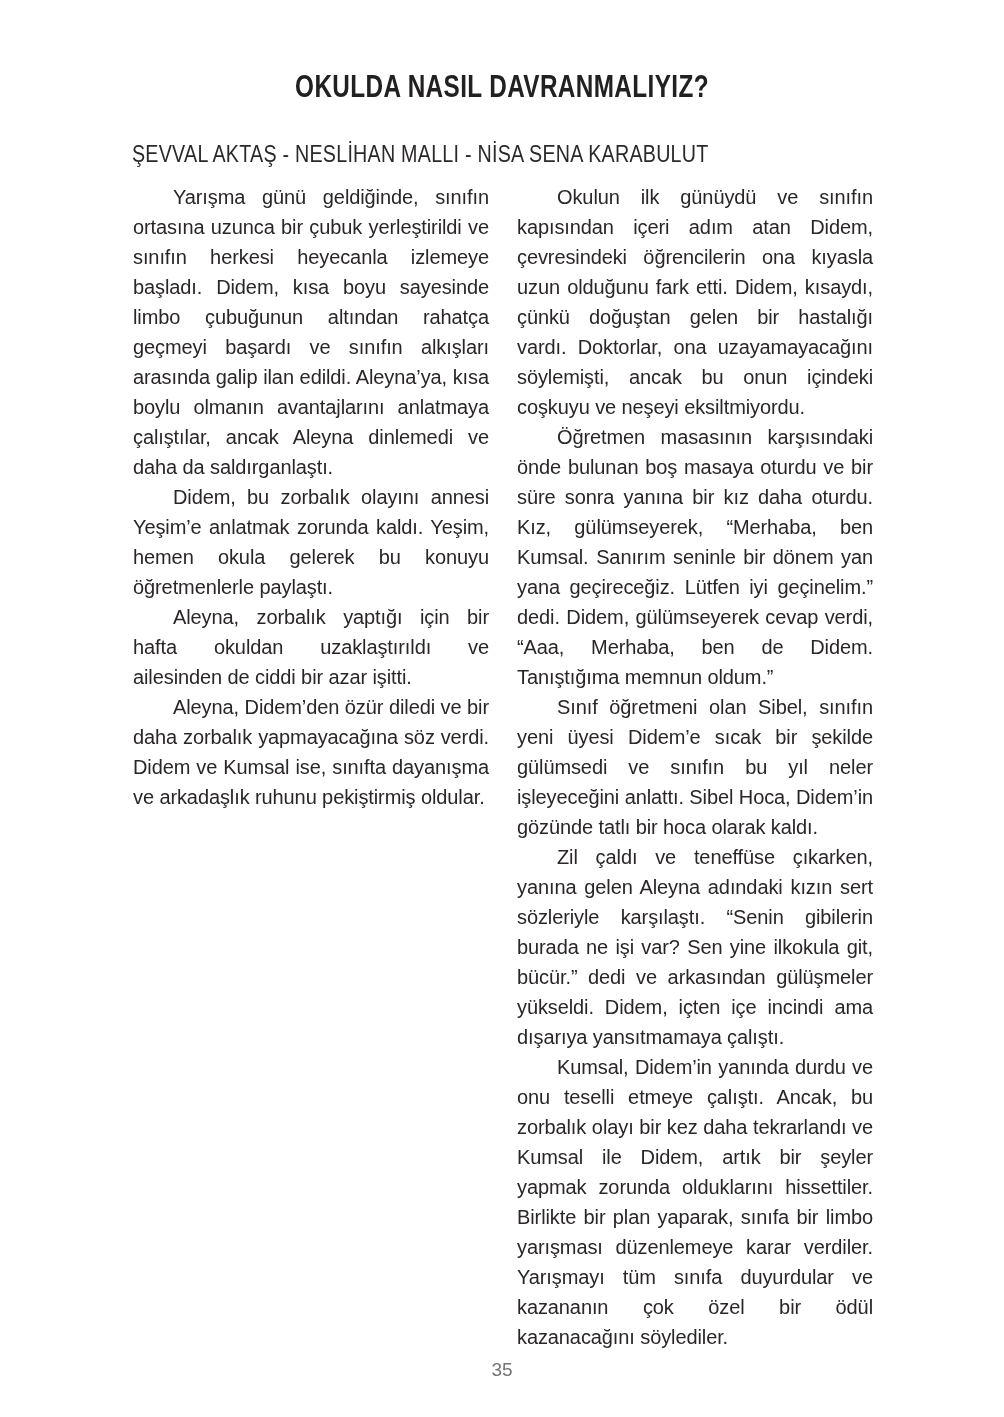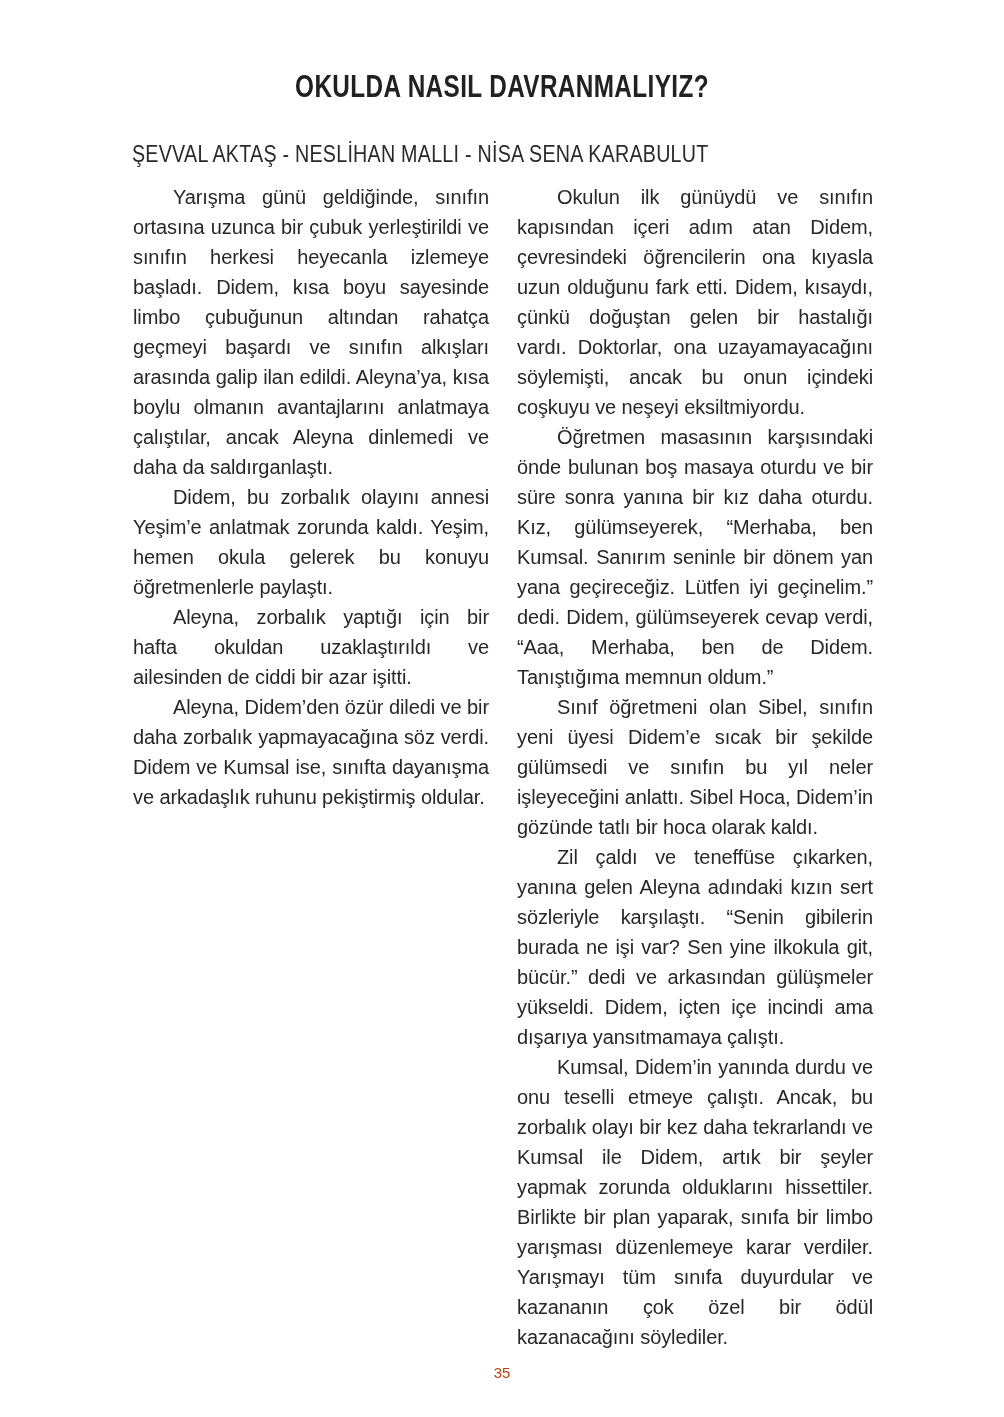--- a/index.html
+++ b/index.html
@@ -62,22 +62,22 @@
   .column p {
     text-indent: 40px;
     margin: 0;
   }
   .page-number {
     position: absolute;
     bottom: 36px;
     left: 0;
     width: 100%;
     text-align: center;
-    font-size: 15px;
-    color: #c2410c;
+    font-size: 19px;
+    color: #737373;
   }
 </style>
 </head>
 <body>
 
 <div class="page">
 
   <h1 class="title">OKULDA NASIL DAVRANMALIYIZ?</h1>
 
   <div class="authors">ŞEVVAL AKTAŞ - NESLİHAN MALLI - NİSA SENA KARABULUT</div>

